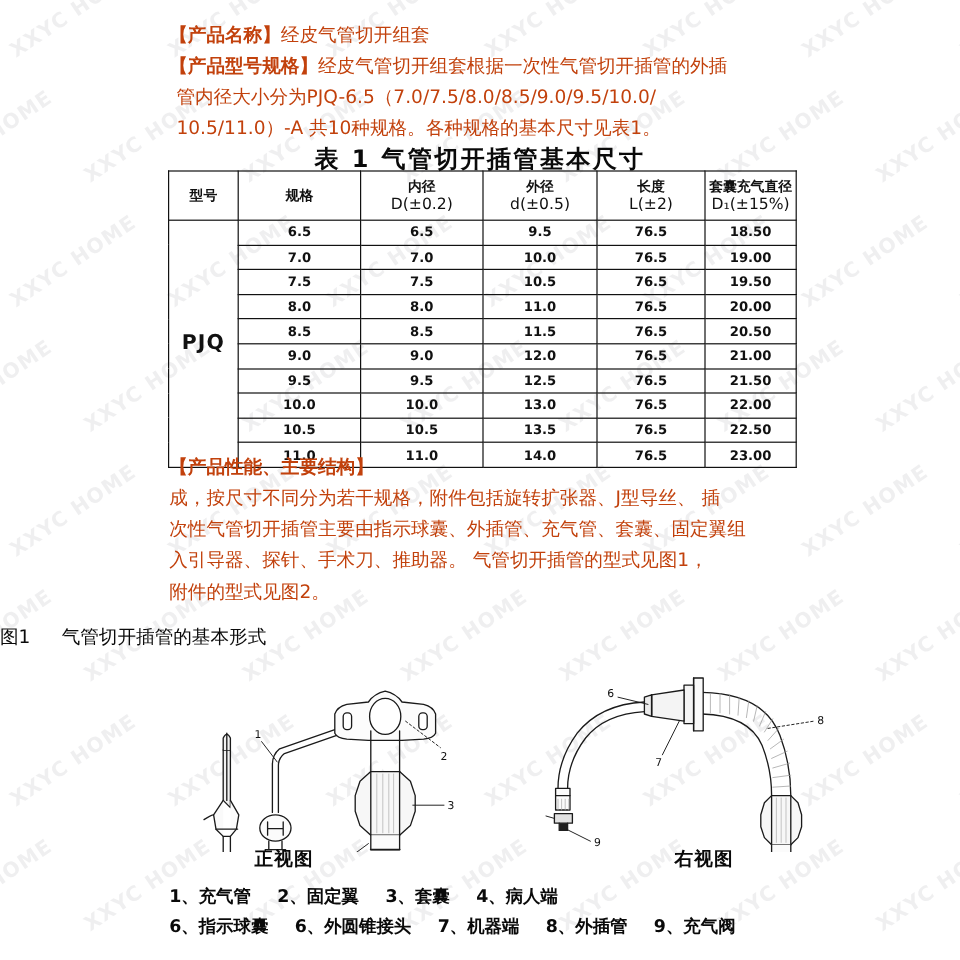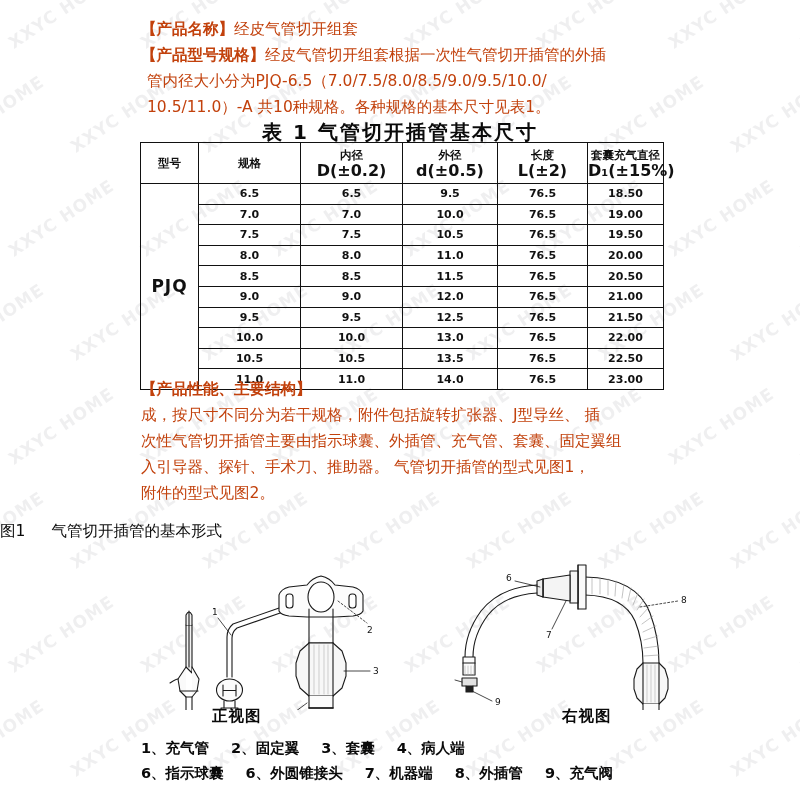--- a/index.html
+++ b/index.html
@@ -94,22 +94,22 @@
     padding: 0;
     height: 19.6px;
     color: #111;
   }
   #spec-table thead th {
     height: 40px;
     line-height: 15px;
     font-size: 11.5px;
   }
   #spec-table thead th .sub {
-    font-weight: bold;
-    font-size: 16px;
+    font-weight: normal;
+    font-size: 13px;
     letter-spacing: 0px;
   }
   #spec-table td.model-cell {
     font-size: 17px;
     letter-spacing: 1px;
     margin-left: 18px;
   }
   #spec-table col.c1 { width: 58px; }
   #spec-table col.c2 { width: 102px; }
   #spec-table col.c3 { width: 102px; }

